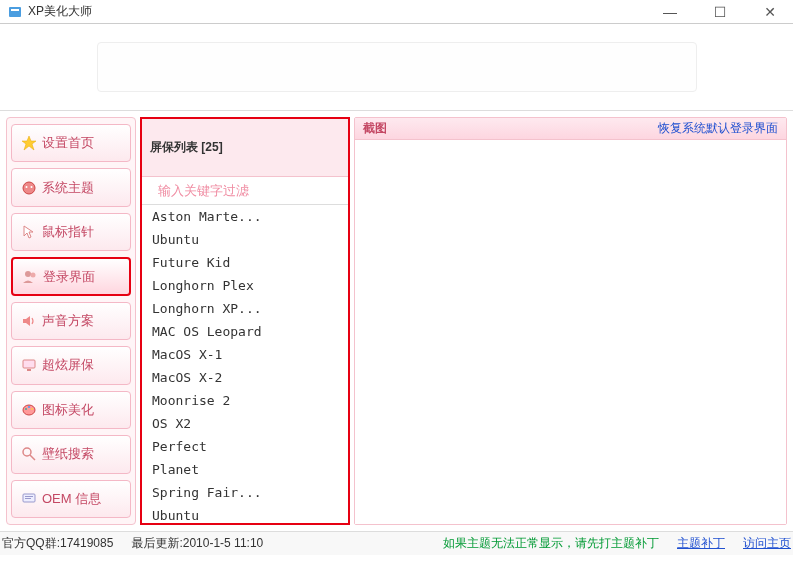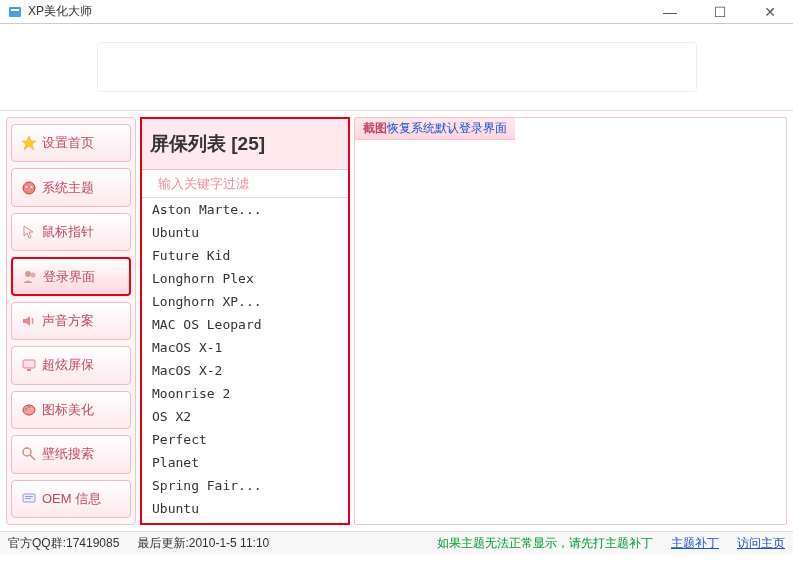--- a/index.html
+++ b/index.html
@@ -10,34 +10,34 @@
     .titlebar .win-controls { display: flex; gap: 20px; }
     .titlebar .win-btn { width: 30px; height: 20px; display: flex; align-items: center; justify-content: center; cursor: pointer; font-size: 14px; color: #555; }
     .banner { height: 87px; background: #fff; border-bottom: 1px solid #ddd; display: flex; align-items: center; justify-content: center; }
     .banner .logo-area { width: 600px; height: 50px; border: 1px solid #eee; border-radius: 4px; background: #fefefe; }
     .main-area { display: flex; height: 420px; padding: 6px; gap: 4px; }
     .sidebar { width: 130px; background: #fff5f7; border: 1px solid #f4c2cd; border-radius: 4px; padding: 6px 4px; display: flex; flex-direction: column; gap: 6px; }
     .sidebar-item { height: 40px; background: linear-gradient(#fff, #fde9ee); border: 1px solid #f4b8c6; border-radius: 4px; display: flex; align-items: center; padding: 0 8px; cursor: pointer; font-size: 13px; color: #c44864; gap: 4px; }
     .sidebar-item.active { border: 2px solid #e60012; background: linear-gradient(#fff, #ffd6df); }
     .sidebar-item .side-icon { width: 18px; height: 18px; display: flex; align-items: center; justify-content: center; flex-shrink: 0; }
     .middle-panel { width: 210px; border: 2px solid #e60012; display: flex; flex-direction: column; }
-    .middle-header { padding: 12px 8px; font-size: 19px; font-weight: bold; color: #333; border-bottom: 1px solid #f4c2cd; background: #fde9ee; }
+    .middle-header { padding: 20px 8px; font-size: 12px; font-weight: bold; color: #333; border-bottom: 1px solid #f4c2cd; background: #fde9ee; }
     .filter-input { border: none; border-bottom: 1px solid #ddd; padding: 6px 16px; font-size: 13px; color: #f08da3; outline: none; }
     .filter-input::placeholder { color: #f08da3; }
     .list-container { flex: 1; overflow-y: auto; background: #fff; }
     .list-item { padding: 4px 10px; font-size: 13px; color: #333; font-family: "SimSun", monospace; cursor: pointer; white-space: nowrap; }
     .list-container::-webkit-scrollbar { width: 14px; }
     .list-container::-webkit-scrollbar-track { background: #f0f0f0; }
     .list-container::-webkit-scrollbar-thumb { background: #c4c4c4; border-radius: 3px; }
-    .right-panel { flex: 1; border: 1px solid #f4c2cd; border-radius: 2px; display: flex; }
+    .right-panel { flex: 1; border: 1px solid #f4c2cd; border-radius: 2px; display: flex; flex-direction: column; }
     .right-header { height: 22px; display: flex; align-items: center; background: linear-gradient(#fee9ef, #fdd6e0); border-bottom: 1px solid #f4c2cd; font-size: 12px; padding: 0 8px; }
     .right-header .screenshot-label { color: #c44864; font-weight: bold; }
     .right-header .restore-link { margin-left: auto; color: #2050d0; cursor: pointer; }
     .right-content { flex: 1; background: #fff; }
-    .statusbar { height: 24px; display: flex; align-items: center; border-top: 1px solid #ddd; background: #f8f8f8; padding: 0 8px; font-size: 12px; gap: 18px; }
+    .statusbar { height: 24px; display: flex; align-items: center; border-top: 1px solid #ddd; background: #f8f8f8; padding: 0 2px; font-size: 12px; gap: 18px; }
     .statusbar .sb-left { color: #333; }
     .statusbar .sb-mid { color: #009933; margin-left: auto; }
     .statusbar .sb-link { color: #2050d0; cursor: pointer; text-decoration: underline; }
   </style>
 </head>
 <body>
 
 <div class="titlebar">
   <span class="app-icon">
     <svg width="14" height="14" viewBox="0 0 14 14">

